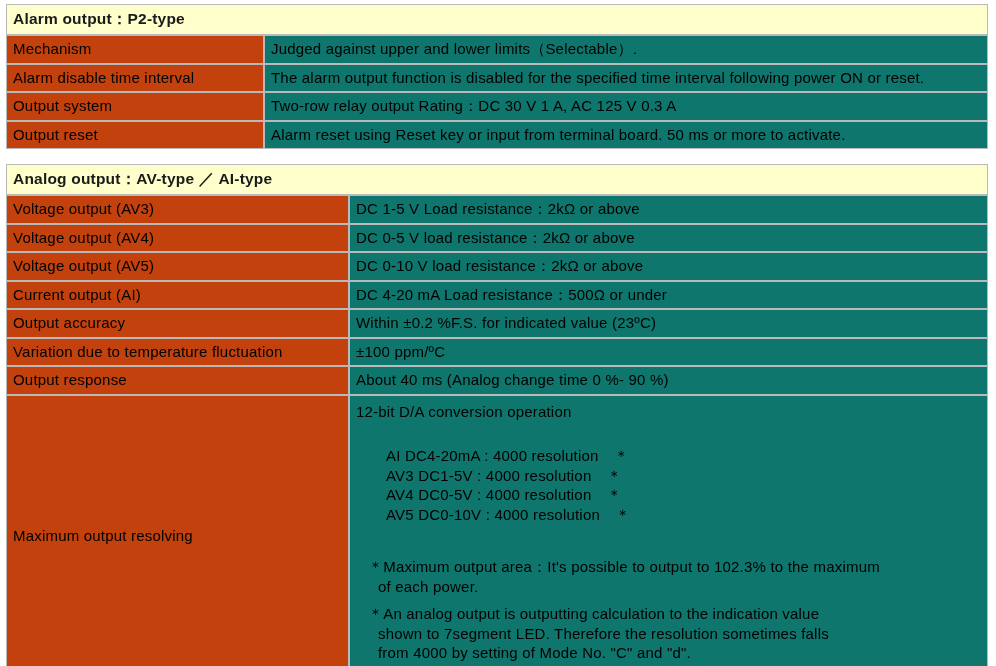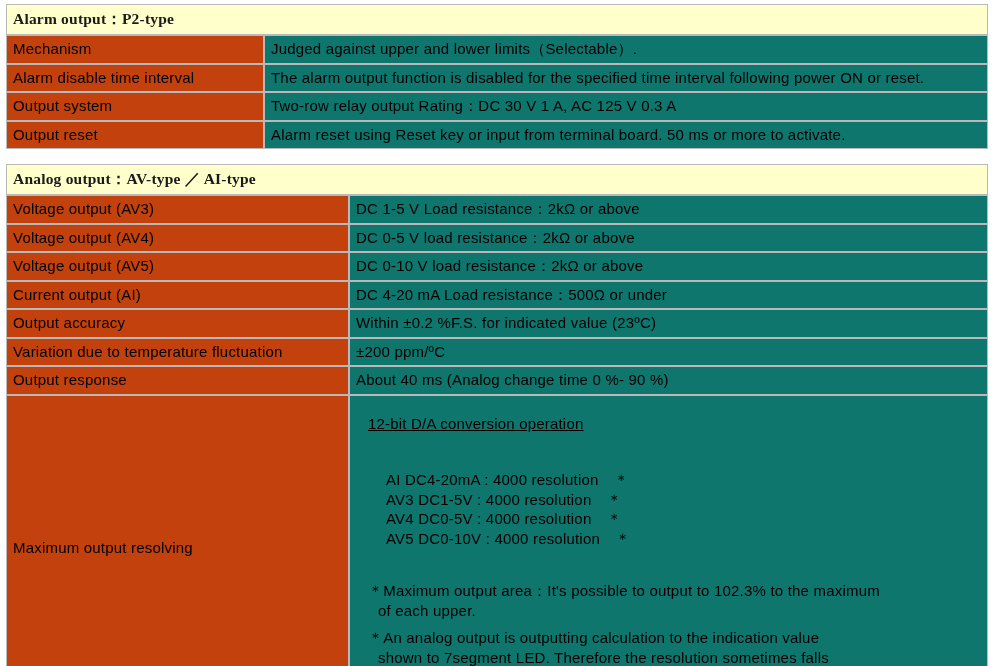--- a/index.html
+++ b/index.html
@@ -45,21 +45,20 @@
   }
 
   .hdr-cell {
     background: #ffffcc;
     font-weight: bold !important;
     font-size: 15.5px !important;
     color: #1a1a1a;
     padding-top: 4px !important;
     padding-bottom: 5px !important;
     letter-spacing: 0.4px;
-    font-family: Liberation Serif, serif;
   }
 
   .label-cell {
     background: #c2410c;
   }
 
   .value-cell {
     background: #0f766e;
   }
 
@@ -67,22 +66,21 @@
     vertical-align: middle;
   }
 
   .tall-value {
     vertical-align: top;
     padding-top: 6px !important;
     padding-bottom: 6px !important;
   }
 
   .blk {
-    margin: 12px;
-    text-decoration: underline;
+    margin: 0;
   }
   .blk-gap {
     height: 13px;
   }
   .indent-list {
     margin: 12px;
     padding-left: 18px;
   }
   .indent-list .li-row {
     white-space: pre;
@@ -155,41 +153,41 @@
       <tr>
         <td class="label-cell">Current output (AI)</td>
         <td class="value-cell">DC 4-20 mA Load resistance：500Ω or under</td>
       </tr>
       <tr>
         <td class="label-cell">Output accuracy</td>
         <td class="value-cell">Within ±0.2 %F.S. for indicated value (23ºC)</td>
       </tr>
       <tr>
         <td class="label-cell">Variation due to temperature fluctuation</td>
-        <td class="value-cell">±200 ppm/ºC</td>
+        <td class="value-cell">±100 ppm/ºC</td>
       </tr>
       <tr>
         <td class="label-cell">Output response</td>
         <td class="value-cell">About 40 ms (Analog change time 0 %- 90 %)</td>
       </tr>
       <tr>
         <td class="label-cell tall-label">Maximum output resolving</td>
         <td class="value-cell tall-value">
           <div class="blk">12-bit D/A conversion operation</div>
           <div class="blk-gap"></div>
           <div class="indent-list">
             <div class="li-row">AI DC4-20mA : 4000 resolution　＊</div>
             <div class="li-row">AV3 DC1-5V : 4000 resolution　＊</div>
             <div class="li-row">AV4 DC0-5V : 4000 resolution　＊</div>
             <div class="li-row">AV5 DC0-10V : 4000 resolution　＊</div>
           </div>
           <div class="blk-gap"></div>
           <div class="note-block">
             <div class="note-line">＊Maximum output area：It's possible to output to 102.3% to the maximum</div>
-            <div class="note-line note-cont">of each upper.</div>
+            <div class="note-line note-cont">of each power.</div>
           </div>
           <div class="note-block">
             <div class="note-line">＊An analog output is outputting calculation to the indication value</div>
             <div class="note-line note-cont">shown to 7segment LED. Therefore the resolution sometimes falls
 from 4000 by setting of Mode No. "C" and "d".</div>
           </div>
         </td>
       </tr>
     </tbody>
   </table>

